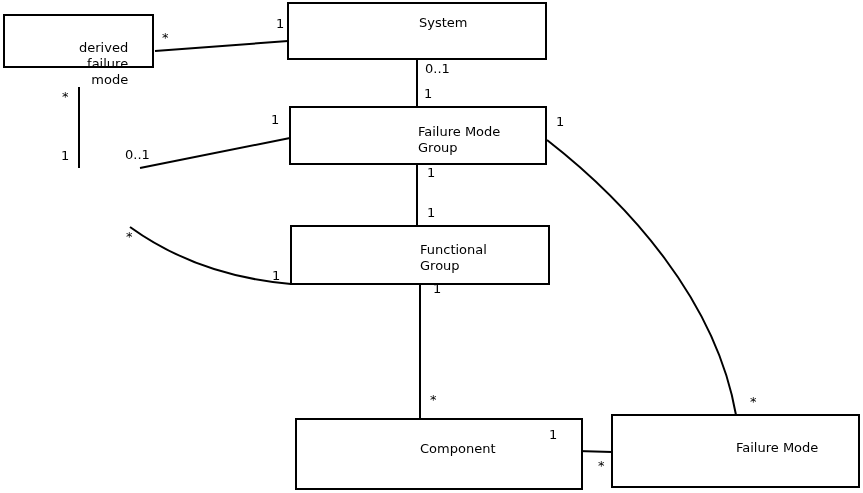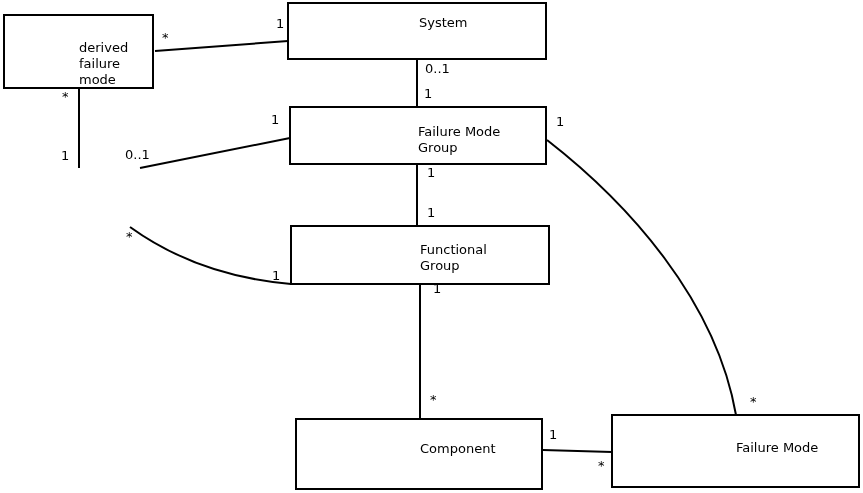--- a/index.html
+++ b/index.html
@@ -59,42 +59,42 @@
       <path d="M79,87 L79,168"></path>
       <path d="M140,168 L290,138"></path>
       <path d="M417,164 L417,226"></path>
       <path d="M130,227 Q198,276 291,284"></path>
       <path d="M420,283 L420,420"></path>
       <path d="M543,450 L612,452"></path>
       <path d="M547,140 C628,203 716,300 736,415"></path>
     </g>
   </svg>
 
-  <div class="node" style="left:3px; top:14px; width:151px; height:75px;">
+  <div class="node" style="left:3px; top:14px; width:151px; height:54px;text-align:right;">
     <span class="node-label" style="left:74px; top:24px;">derived
 failure
 mode</span>
   </div>
 
   <div class="node" style="left:287px; top:2px; width:260px; height:58px;padding-left:12px;">
     <span class="node-label" style="left:130px; top:11px;">System</span>
   </div>
 
   <div class="node" style="left:289px; top:106px; width:258px; height:59px;">
     <span class="node-label" style="left:127px; top:16px;">Failure Mode
 Group</span>
   </div>
 
 
   <div class="node" style="left:290px; top:225px; width:260px; height:60px;">
     <span class="node-label" style="left:128px; top:15px;">Functional
 Group</span>
   </div>
 
-  <div class="node" style="left:295px; top:418px; width:248px; height:72px;">
+  <div class="node" style="left:295px; top:418px; width:288px; height:72px;">
     <span class="node-label" style="left:123px; top:21px;">Component</span>
   </div>
 
   <div class="node" style="left:611px; top:414px; width:249px; height:74px;">
     <span class="node-label" style="left:123px; top:24px;">Failure Mode</span>
   </div>
 
   <span class="mult" style="left:162px; top:30px;">*</span>
   <span class="mult" style="left:276px; top:16px;">1</span>
 

